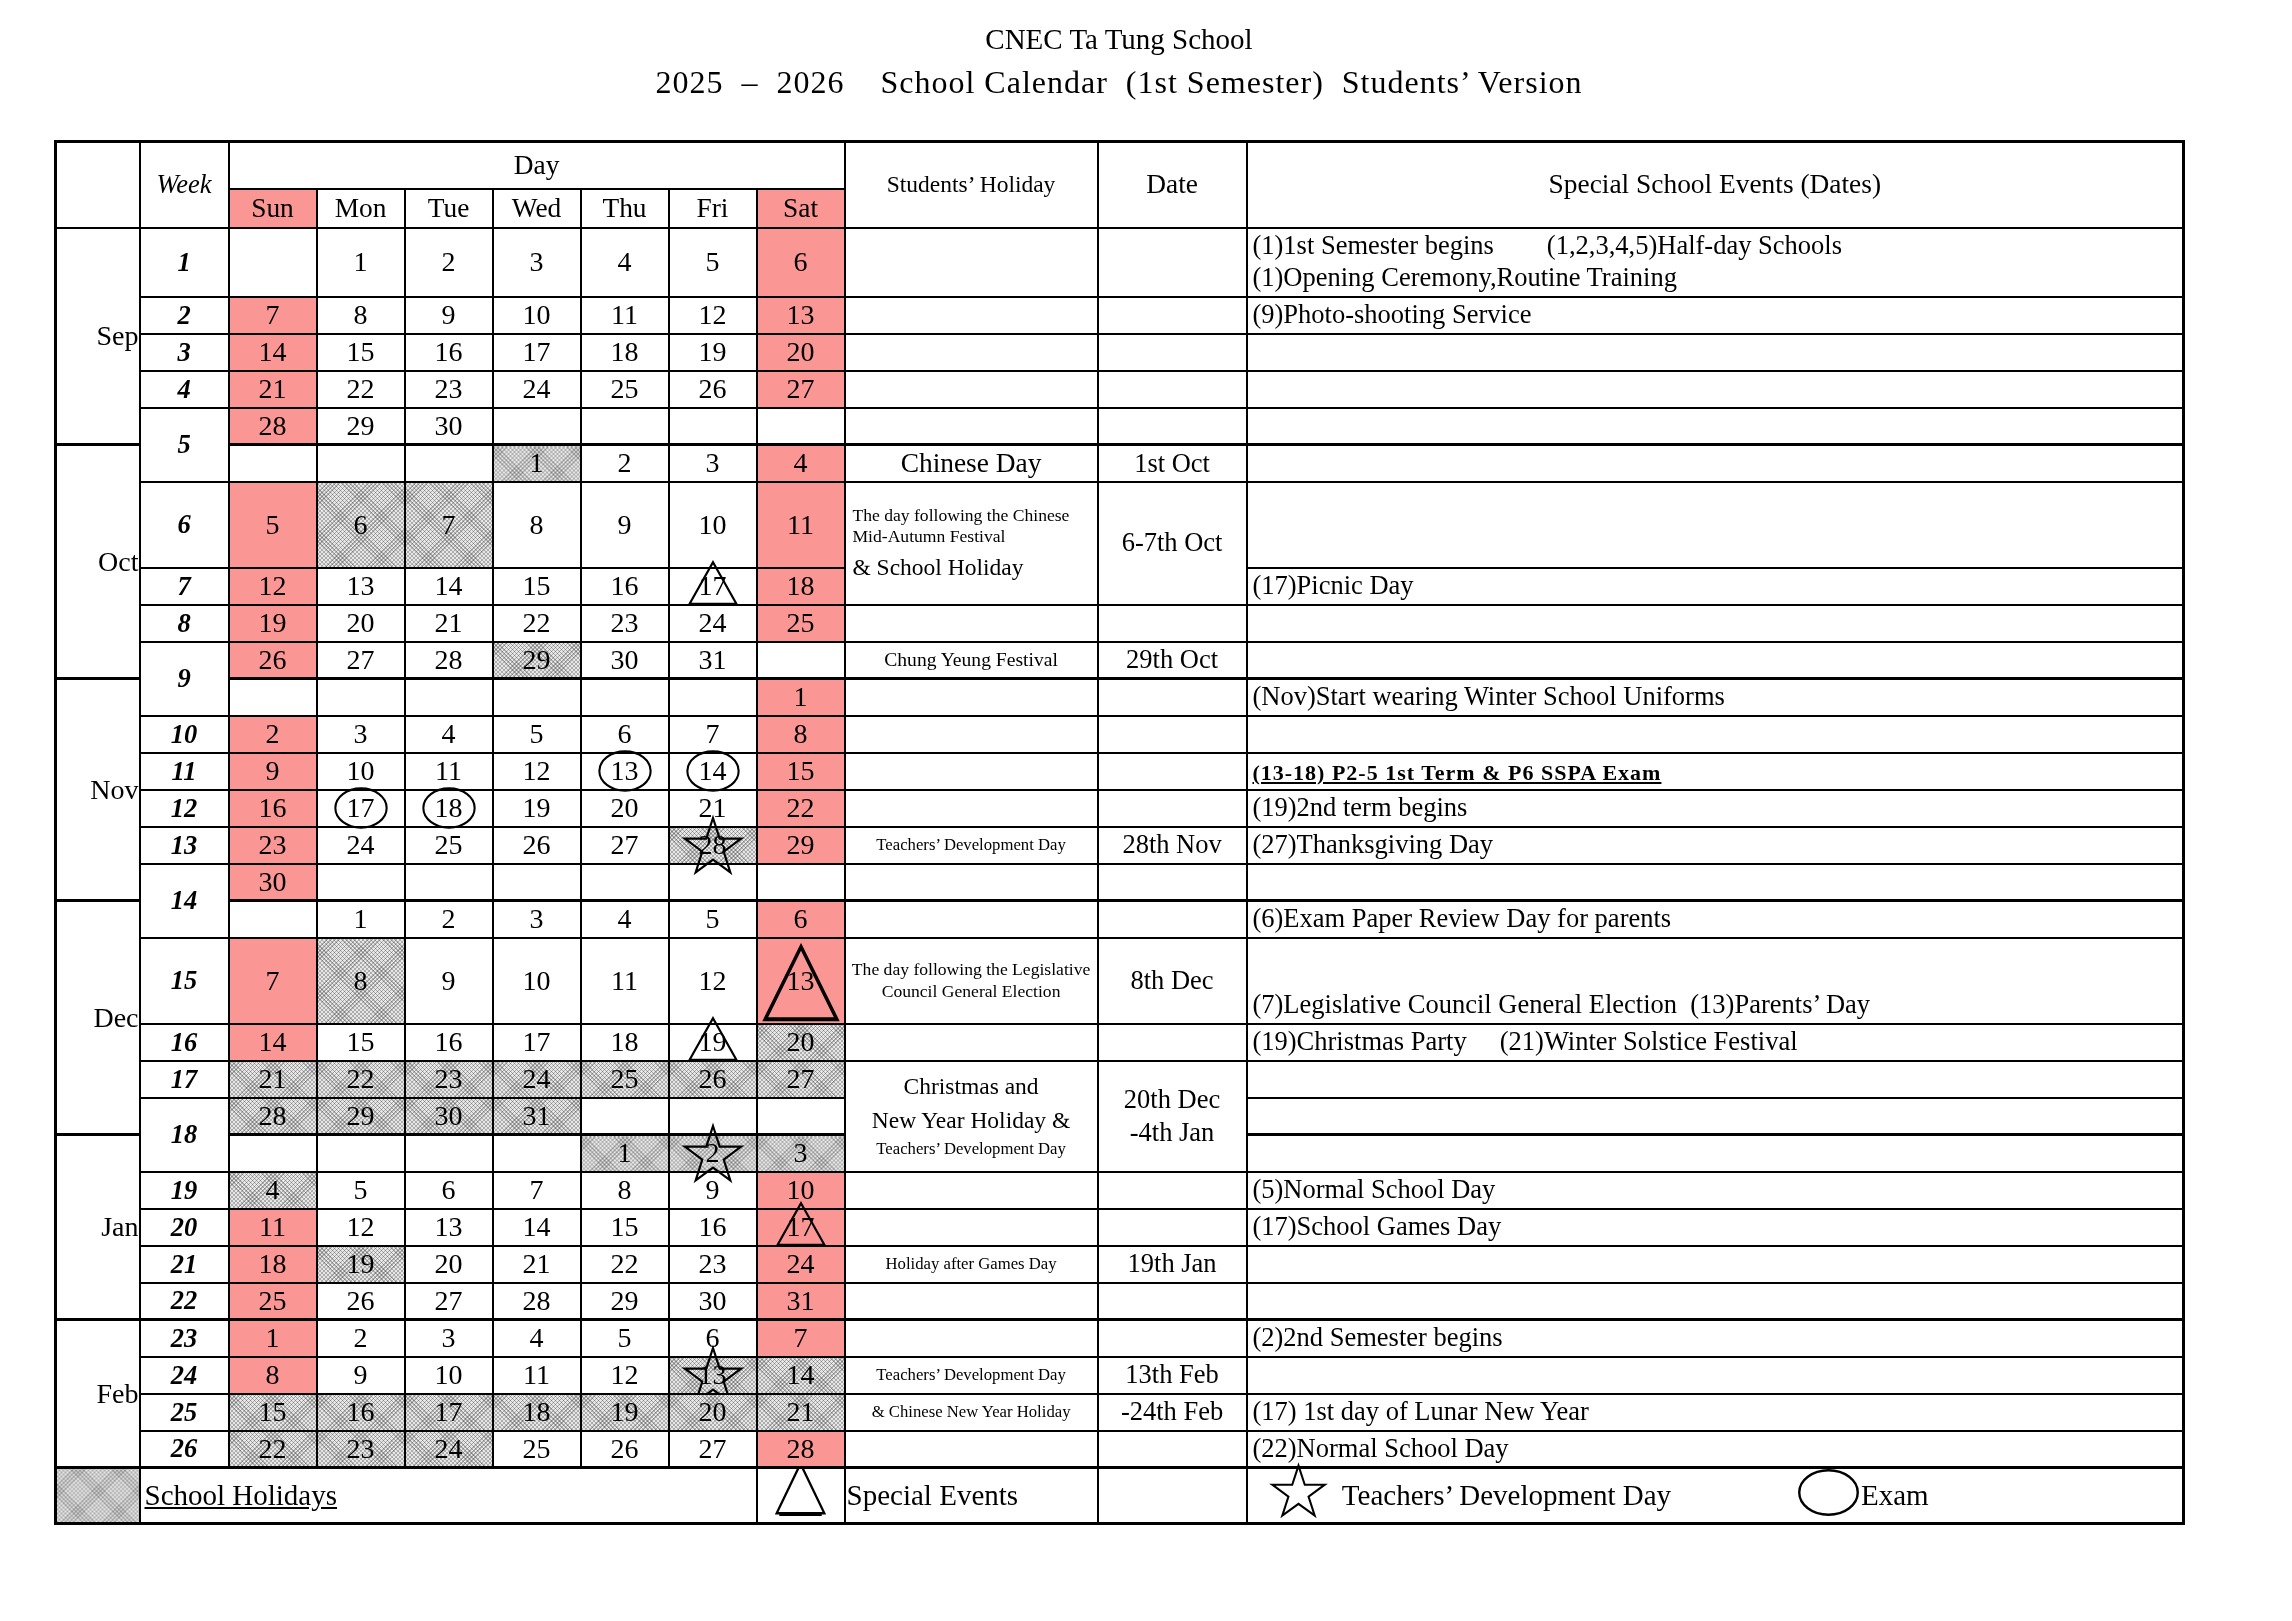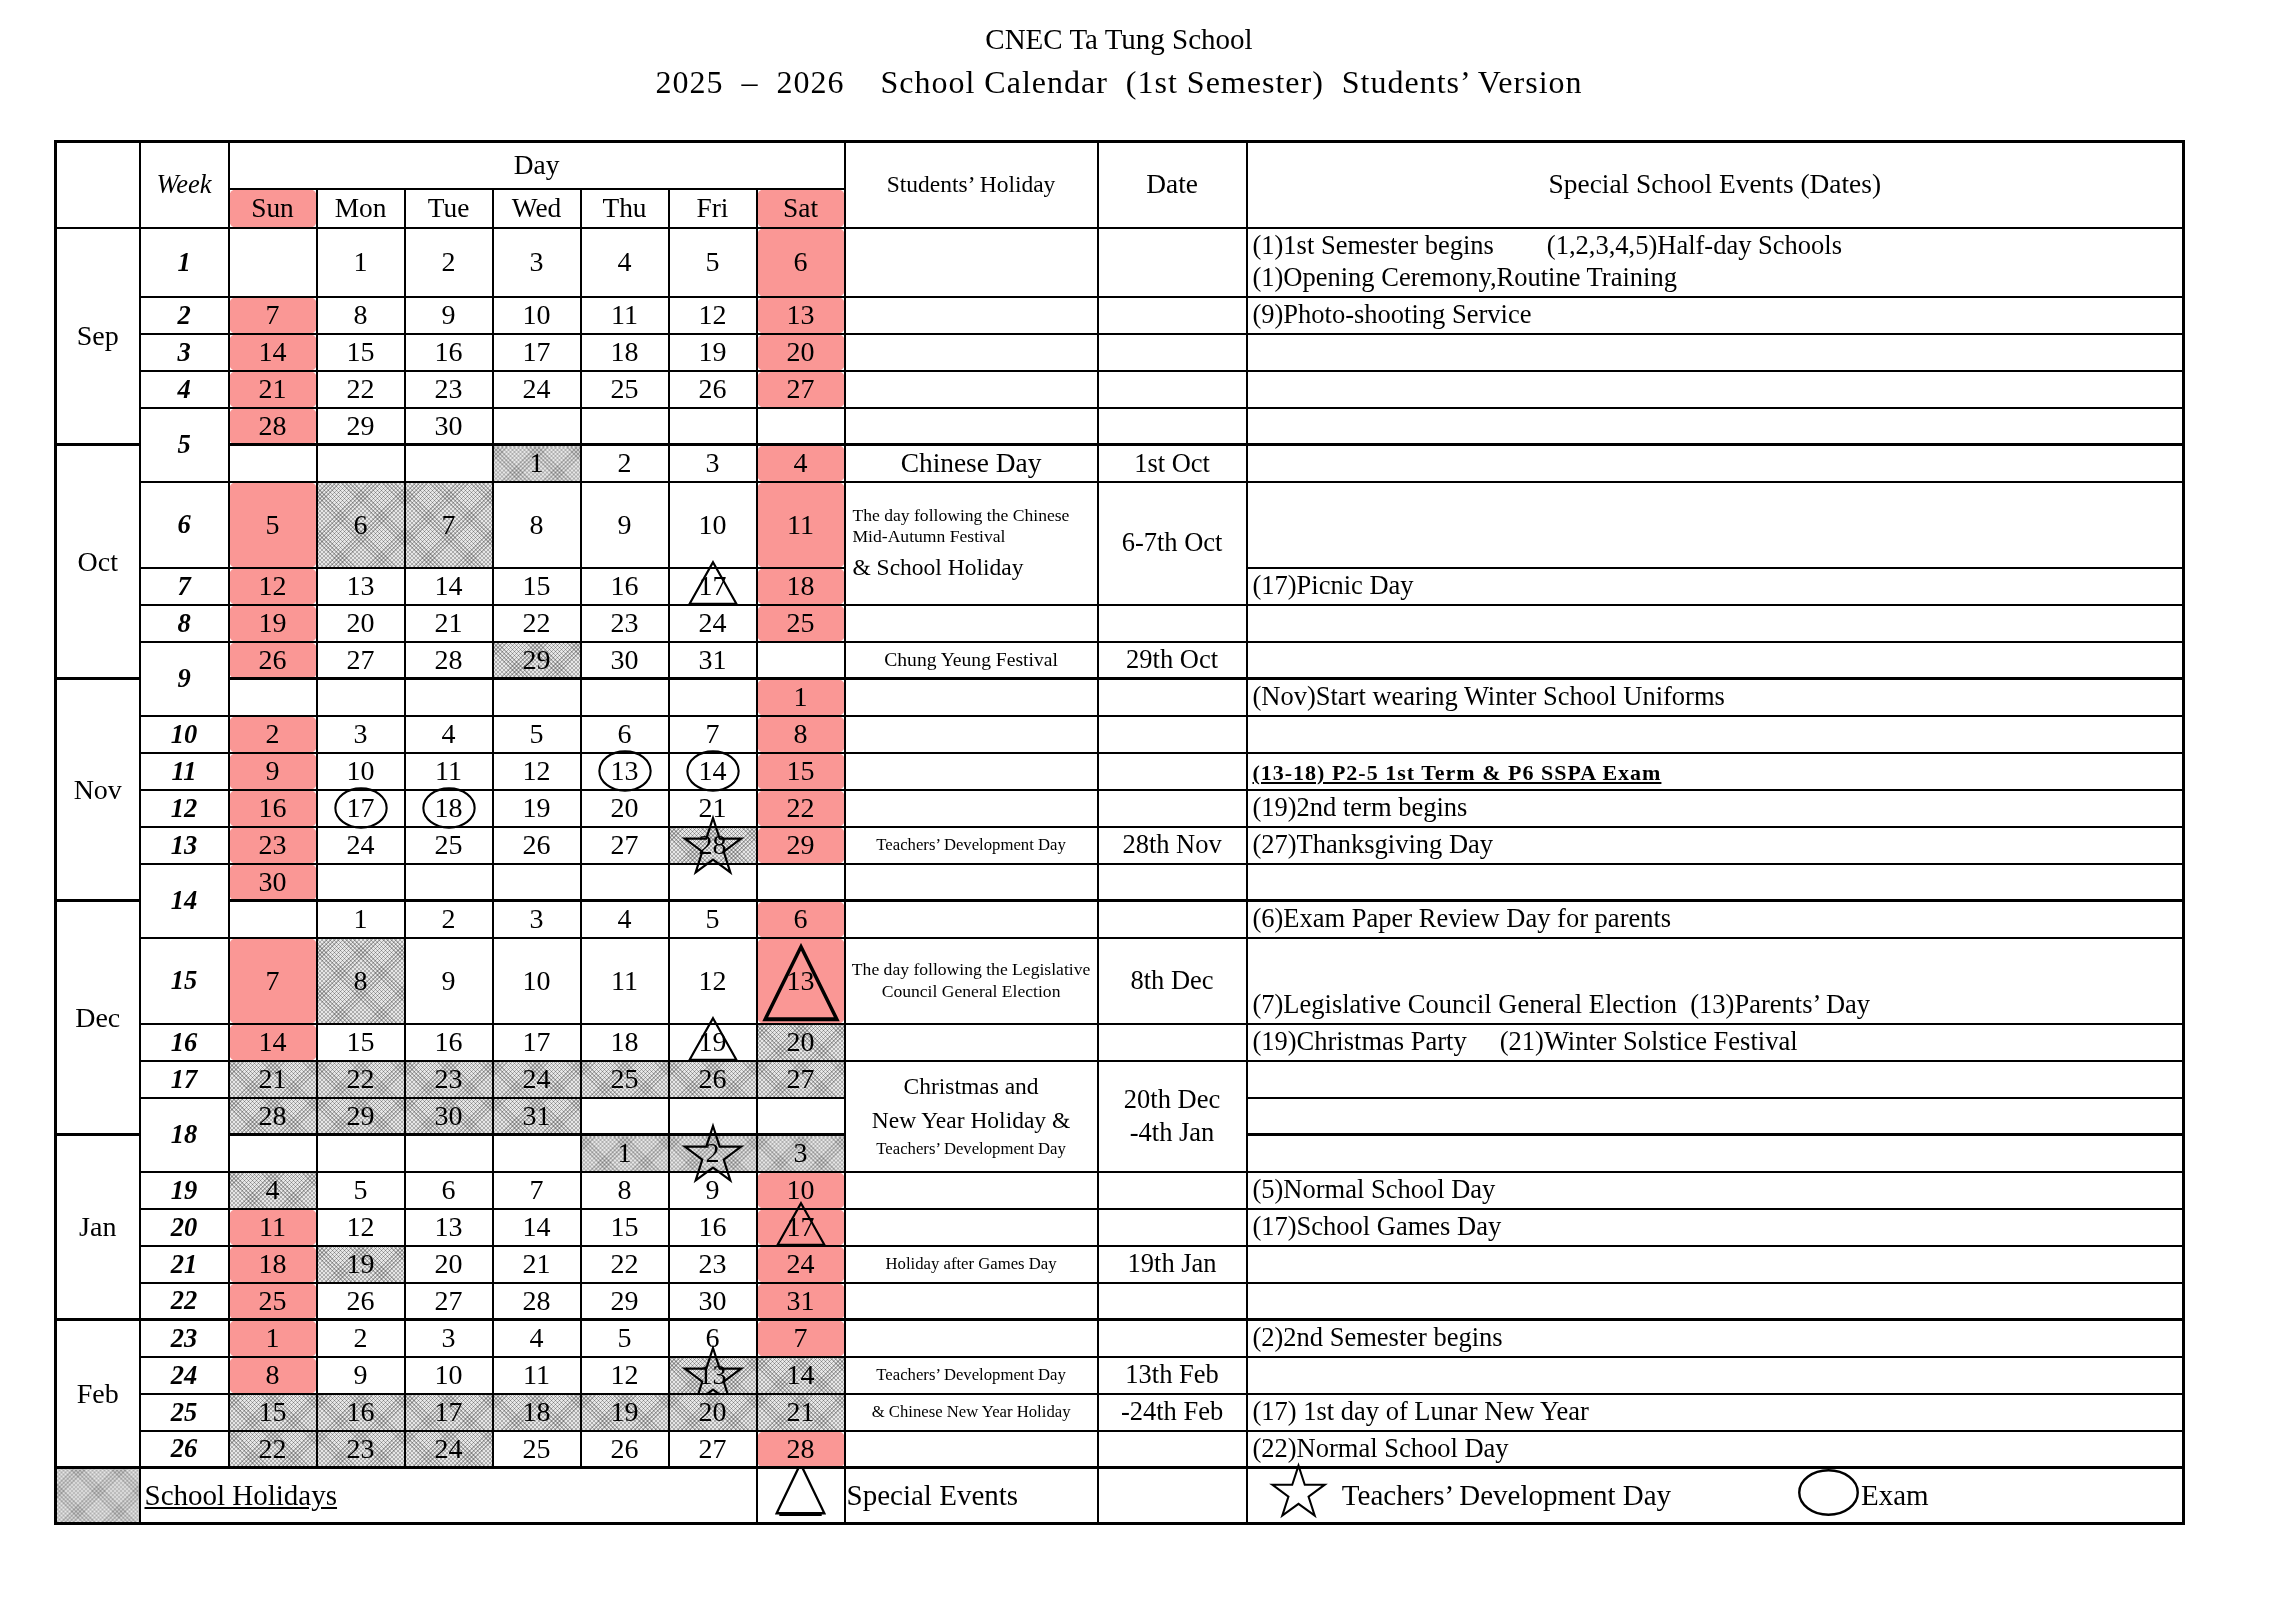--- a/index.html
+++ b/index.html
@@ -15,23 +15,23 @@
   .cal thead tr.top{height:47px;}
   .cal thead tr.dn{height:39px;}
   .cal tbody tr{height:37px;}
   .cal tbody tr.h70{height:69px;}
   .cal tbody tr.h88{height:86px;}
   .cal tbody tr.legend{height:55px;}
   .cal tbody tr.legend td{border-top:3.9px solid #000;}
   .hdr{font-size:27.4px;text-align:center;vertical-align:middle;}
   .hdr-holiday{font-size:23.5px;}
   .wkh{font-size:26.5px;font-weight:bold;font-style:italic;}
-  .pink{background:var(--pink,#FA9795);border-radius:8px;}
+  .pink{background:var(--pink,#FA9795);}
   .gray{background-color:#e6e6e6;background-image:repeating-linear-gradient(45deg,rgba(0,0,0,.25) 0 1px,transparent 1px 2.9px),repeating-linear-gradient(-45deg,rgba(0,0,0,.25) 0 1px,transparent 1px 2.9px);}
-  td.month{font-size:28px;text-align:center;vertical-align:middle;}
+  td.month{font-size:28px;text-align:right;vertical-align:middle;}
   td.wk{font-size:26.5px;font-weight:bold;font-style:italic;text-align:center;vertical-align:middle;}
   td.day{position:relative;text-align:center;vertical-align:middle;font-size:28px;}
   td.holiday{text-align:center;vertical-align:middle;padding:1px 3.9px;line-height:1.12;}
   td.holiday.left{text-align:left;padding-left:6.9px;}
   td.holiday .hp + .hp{margin-top:6.9px;}
   .hp-lg{font-size:27.4px;}
   .hp-md{font-size:23.5px;}
   .hp-sm{font-size:17.6px;line-height:1.2;}
   .hp-sm2{font-size:19.6px;}
   .hp-xs{font-size:16.7px;}

